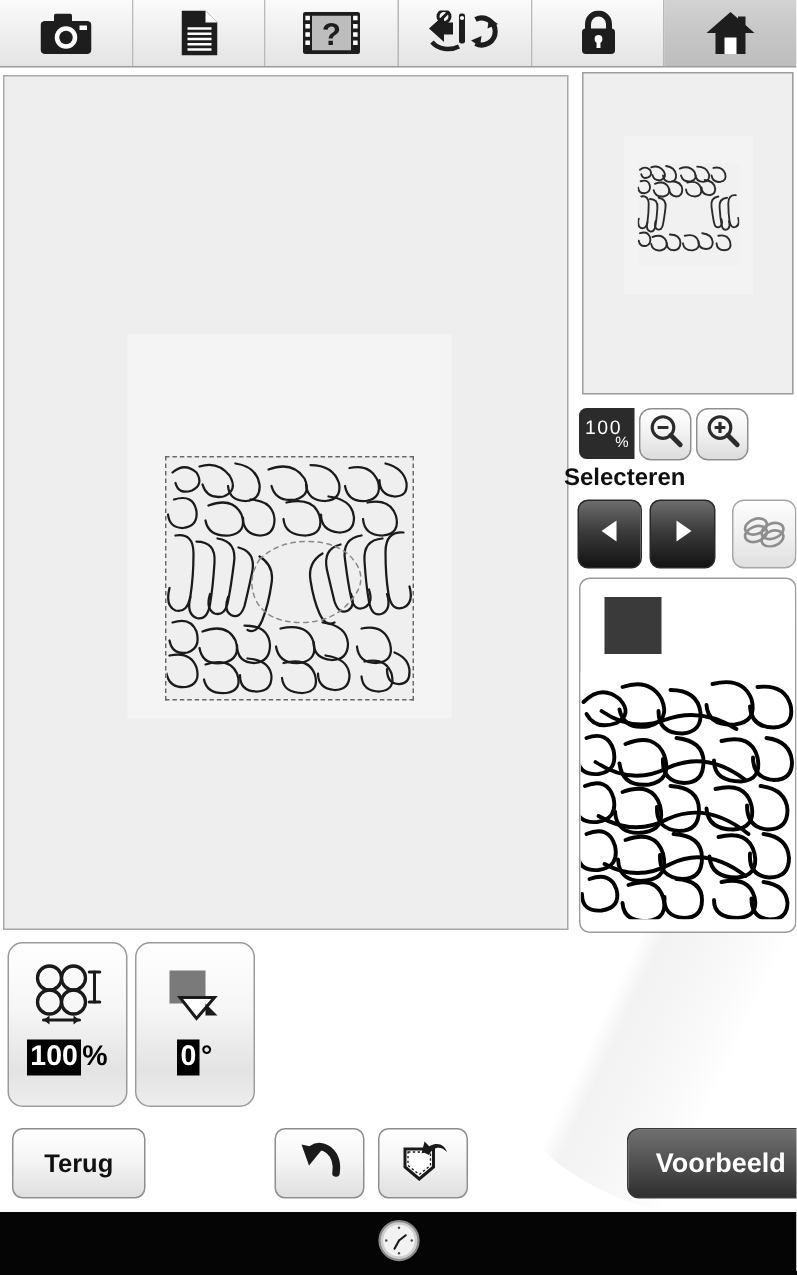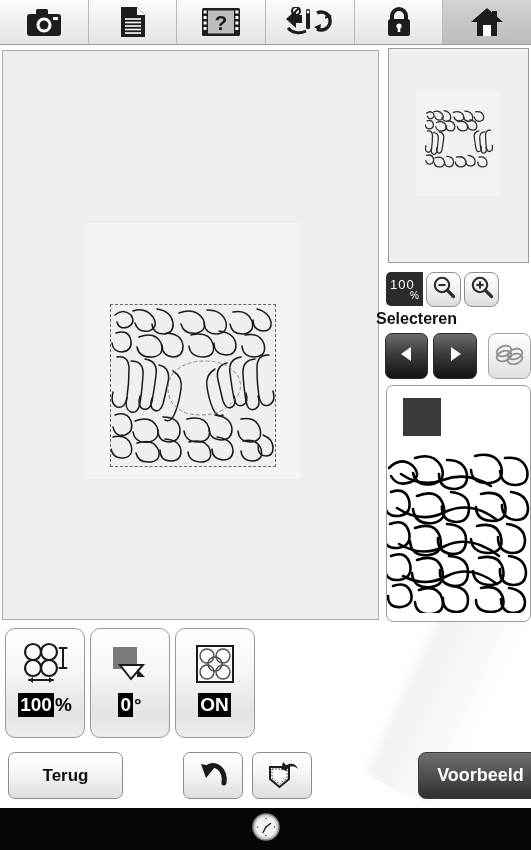--- a/index.html
+++ b/index.html
@@ -207,21 +207,21 @@
   .opt-val .hi {
     background: #000; color: #fff;
     padding: 2px 2px 3px 2px;
   }
   .opt-val .unit { padding-left: 1px; }
 
   
   .terug {
     position: absolute;
     left: 8px; top: 752px;
-    width: 115px; height: 47px;
+    width: 89px; height: 47px;
     border-radius: 7px;
     border: 1px solid #8d8d8d;
     background: linear-gradient(to bottom, #ffffff 0%, #f6f6f6 42%, #dfdfdf 100%);
     display: flex; align-items: center; justify-content: center;
     font-size: 17px; font-weight: bold; color: #111;
   }
   .midbtn {
     position: absolute;
     top: 752px;
     width: 60px; height: 47px;
@@ -570,38 +570,20 @@
           <path d="M13 22 L36 22 L24 36 Z" fill="#ffffff" stroke="#1a1a1a" stroke-width="2"></path>
           <path d="M30 26 L38 34 L30 34 Z" fill="#1a1a1a"></path>
         </svg>
       </span>
       <span class="opt-val">
         <span class="hi">0</span>
           <span class="unit">°</span>
       </span>
     </div>
 
-    <div class="optbtn">
-      <span class="opt-icon">
-        <svg width="42" height="42" viewBox="0 0 42 42">
-          <rect x="3" y="3" width="36" height="36" fill="#ffffff" stroke="#1a1a1a" stroke-width="2"></rect>
-          <g fill="none" stroke="#4a4a4a" stroke-width="1.4">
-            <circle cx="13" cy="13" r="7"></circle>
-            <circle cx="29" cy="13" r="7"></circle>
-            <circle cx="13" cy="29" r="7"></circle>
-            <circle cx="29" cy="29" r="7"></circle>
-            <circle cx="21" cy="21" r="7"></circle>
-          </g>
-        </svg>
-      </span>
-      <span class="opt-val">
-        <span class="hi">ON</span>
-          <span class="unit"></span>
-      </span>
-    </div>
   </div>
 
   <div class="terug">Terug</div>
 
   <div class="midbtn undo">
     <span>
       <svg width="32" height="30" viewBox="0 0 32 30">
         <path d="M27 24 C29 10 18 3 11 8" stroke="#1a1a1a" stroke-width="5" fill="none" stroke-linecap="round"></path>
         <path d="M4 5 L18 8 L9 19 Z" fill="#1a1a1a"></path>
       </svg>

